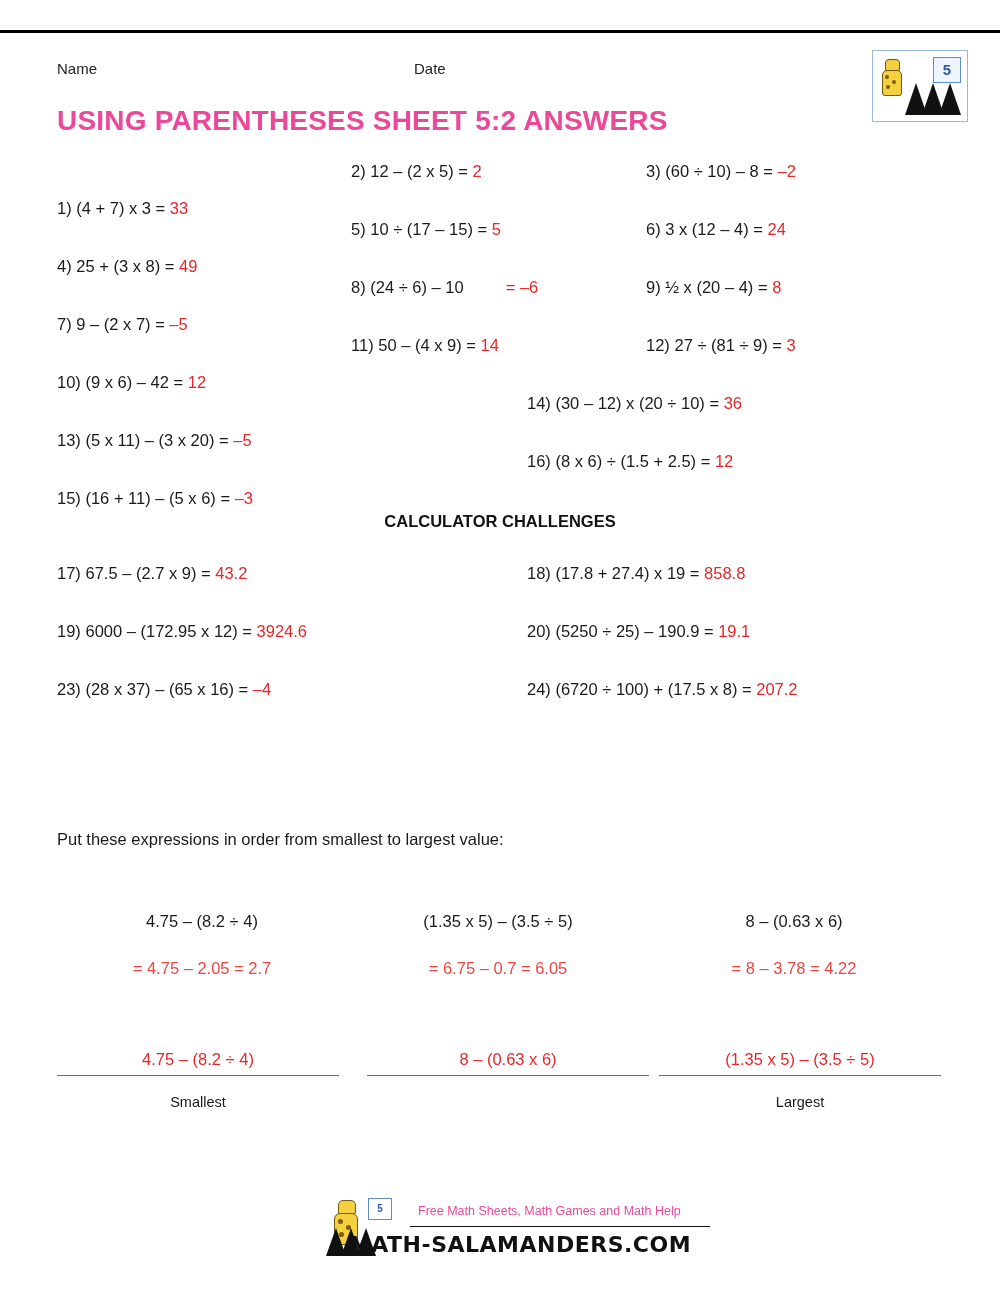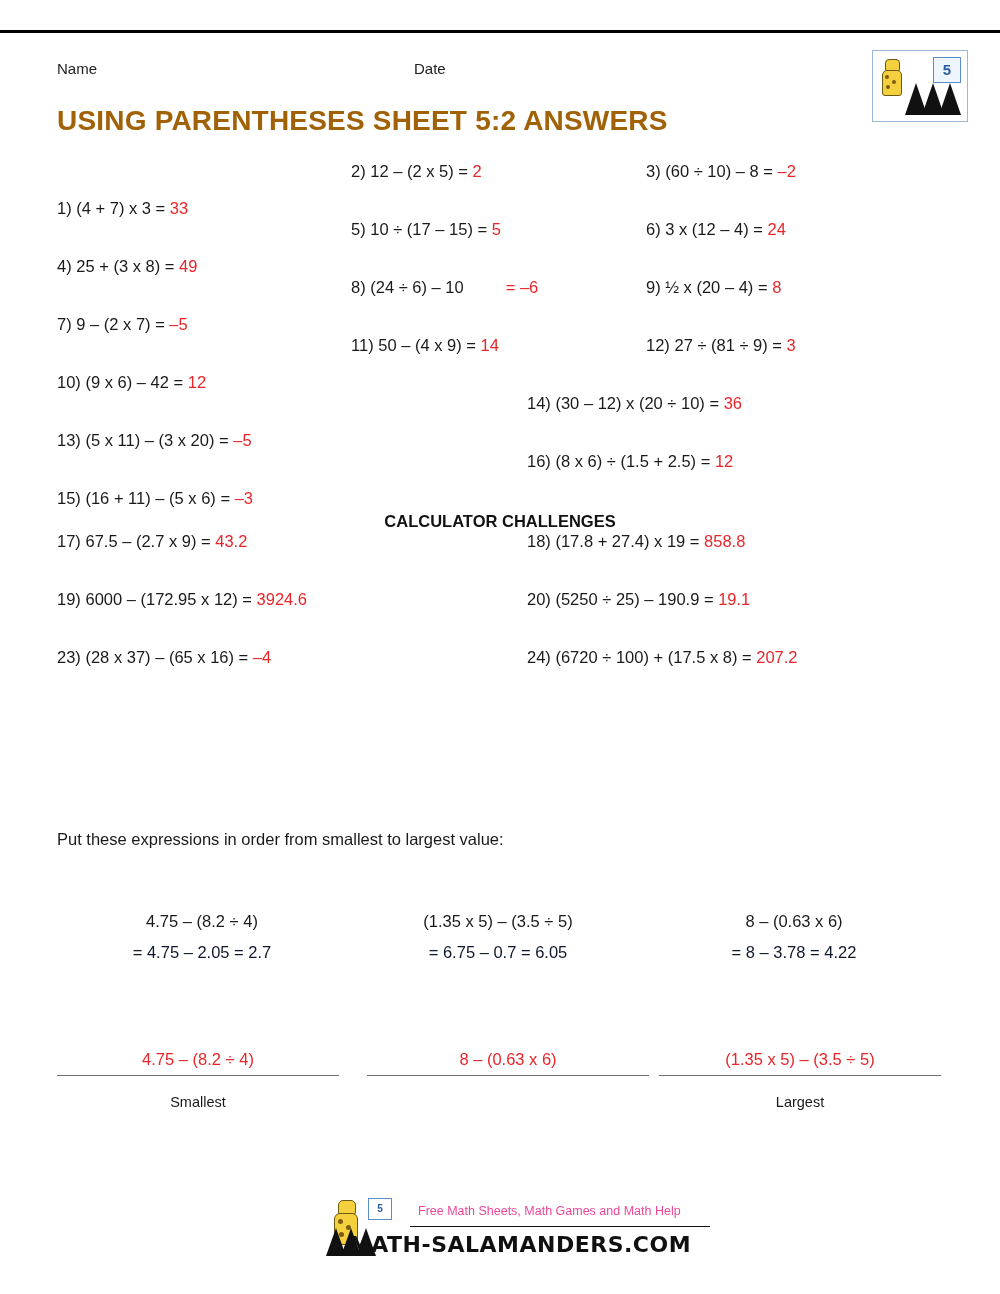--- a/index.html
+++ b/index.html
@@ -41,21 +41,21 @@
     left: 357px;
     top: 0;
     white-space: nowrap;
   }
   .title {
     position: absolute;
     top: 105px;
     left: 57px;
     font-size: 28px;
     font-weight: bold;
-    color: #a16207;
+    color: #ec4899;
     letter-spacing: 0.2px;
     white-space: nowrap;
   }
   
   .badge {
     position: absolute;
     top: 50px;
     left: 872px;
     width: 96px;
     height: 72px;
@@ -164,21 +164,21 @@
     left: 0;
     width: 1000px;
     text-align: center;
     font-size: 16.5px;
     font-weight: bold;
     color: #111;
   }
 
   .calc {
     position: absolute;
-    top: 532px;
+    top: 564px;
     left: 57px;
     width: 886px;
   }
   .calc .prow { height: 58px; }
   .calc .cc1 { left: 0px; }
   .calc .cc2 { left: 470px; }
 
   .order-prompt {
     position: absolute;
     top: 830px;
@@ -200,23 +200,23 @@
   }
   .ecol1 { left: 0px; }
   .ecol2 { left: 296px; }
   .ecol3 { left: 592px; }
   .expr-top {
     font-size: 16.5px;
     color: #1a1a1a;
     white-space: nowrap;
   }
   .expr-work {
-    margin-top: 12px;
+    margin-top: 28px;
     font-size: 16.5px;
-    color: #0f172a;
+    color: #ef4444;
     white-space: nowrap;
   }
 
   .answers-row {
     position: absolute;
     top: 1050px;
     left: 57px;
     width: 886px;
   }
   .ans-col {

